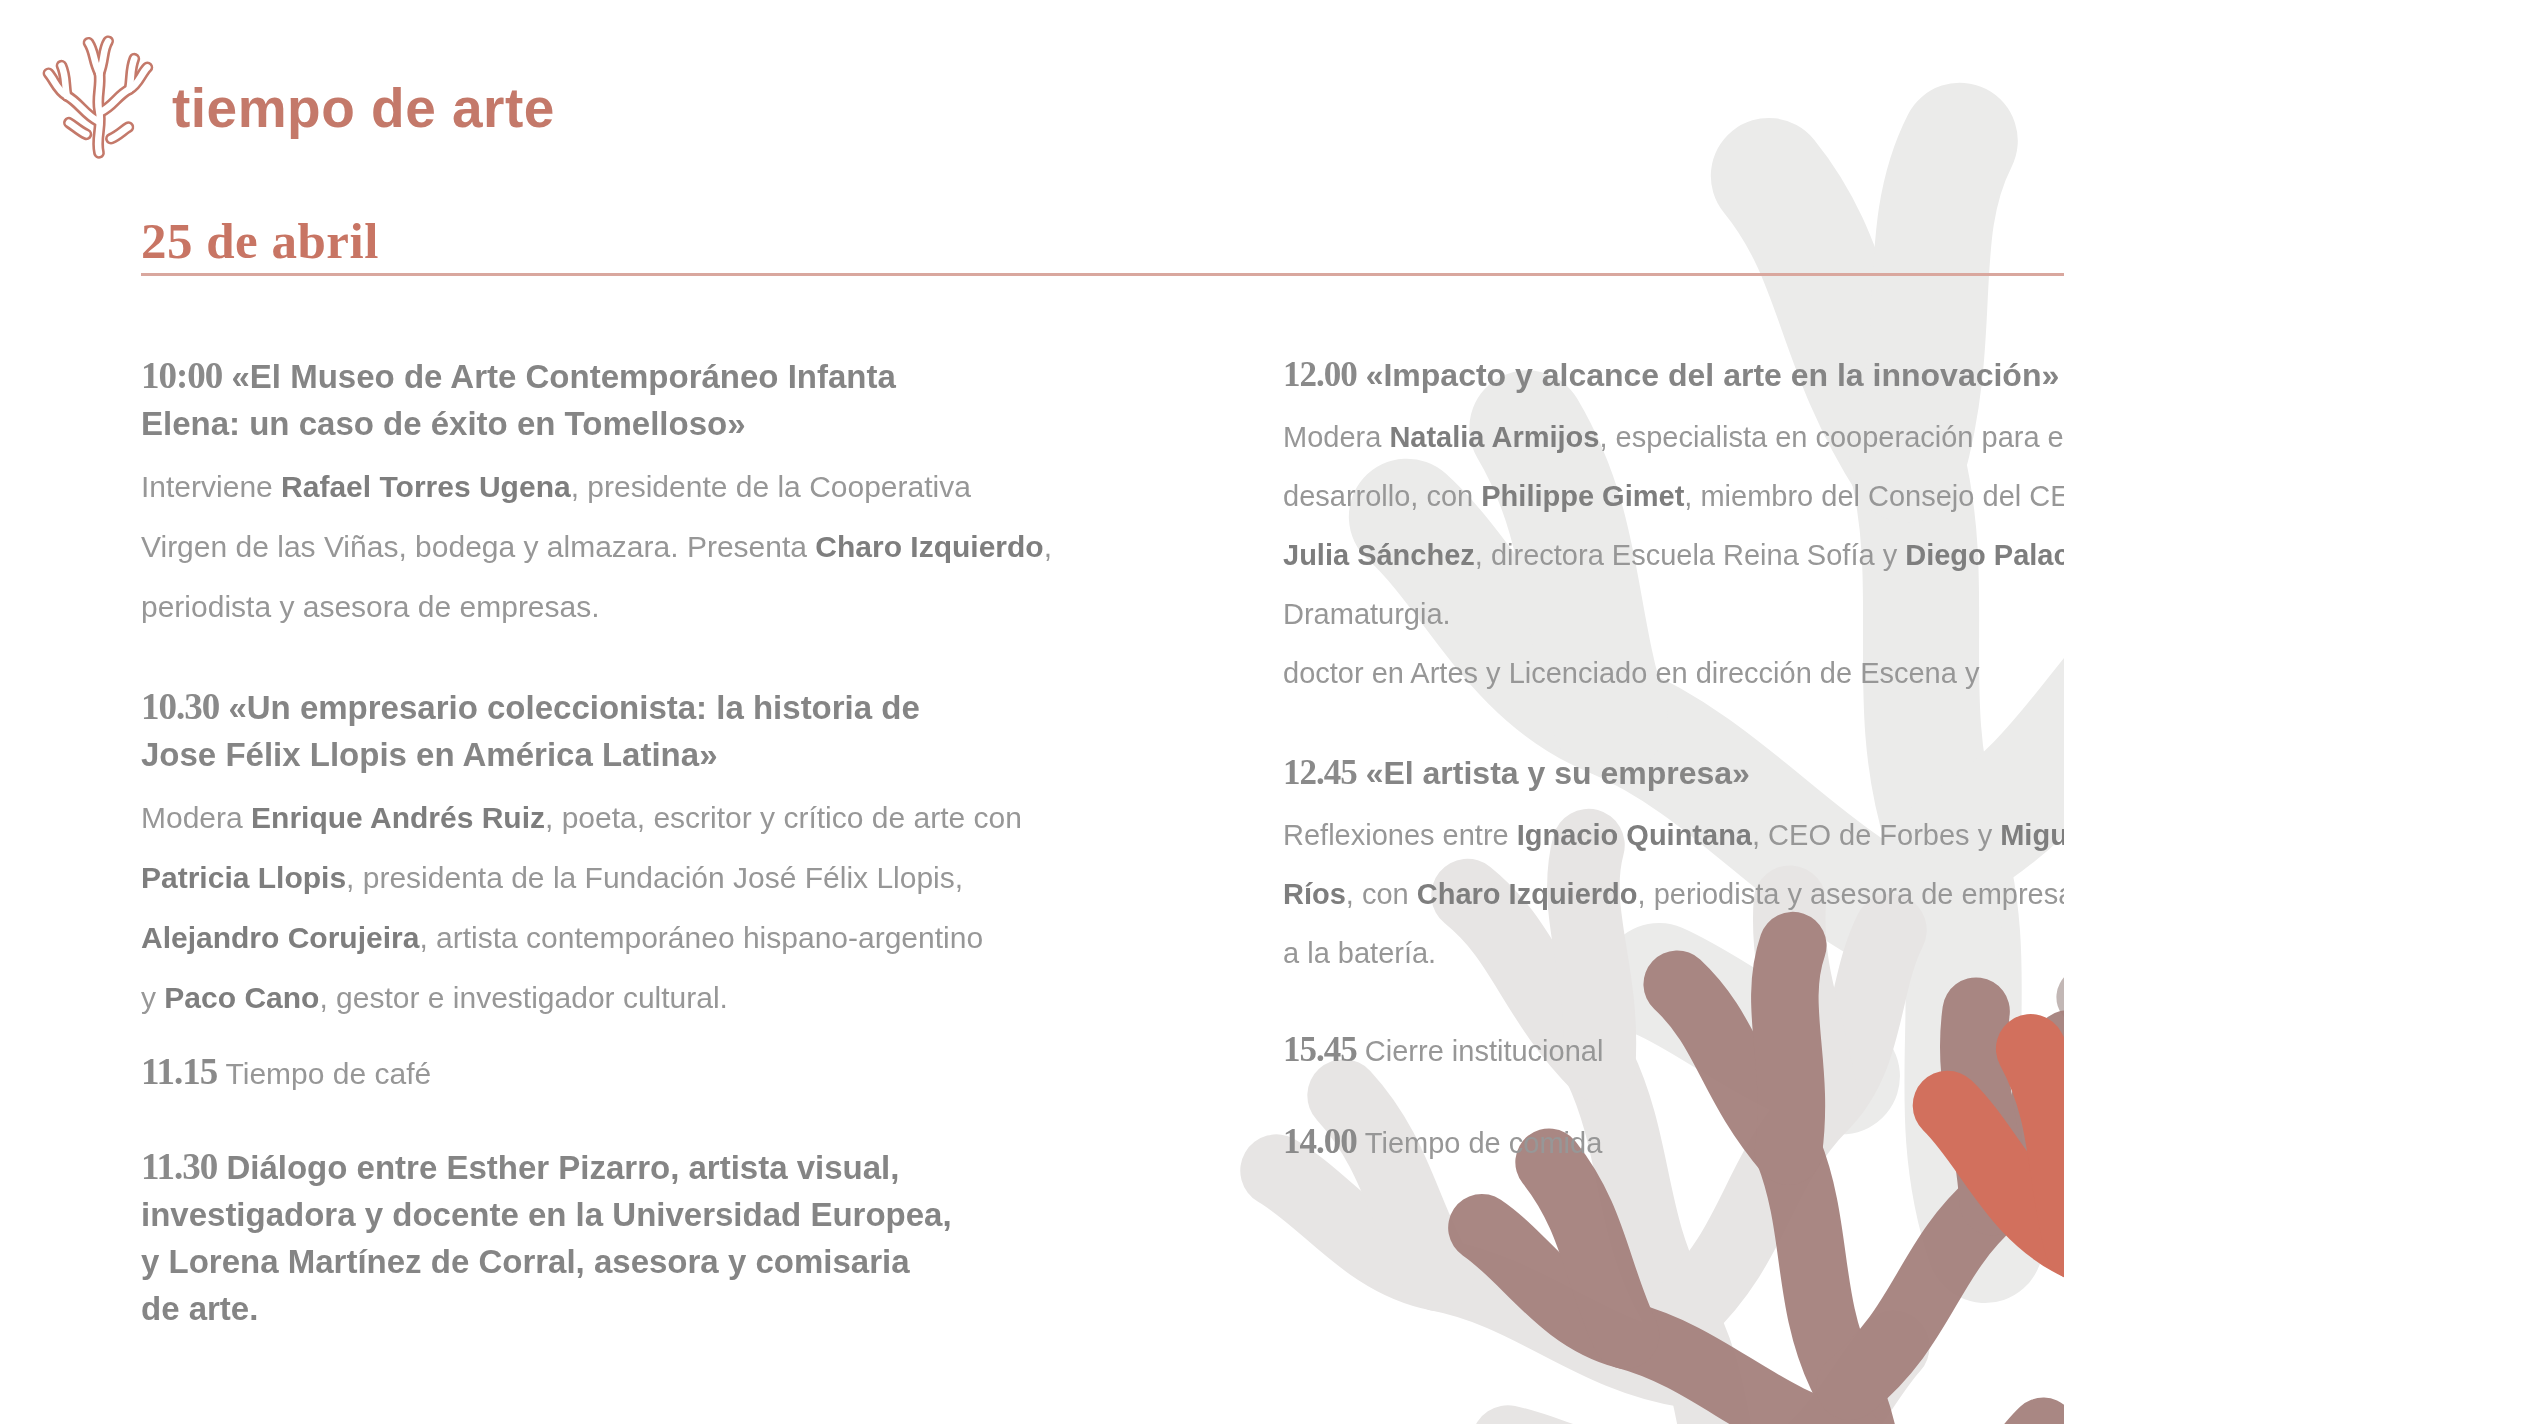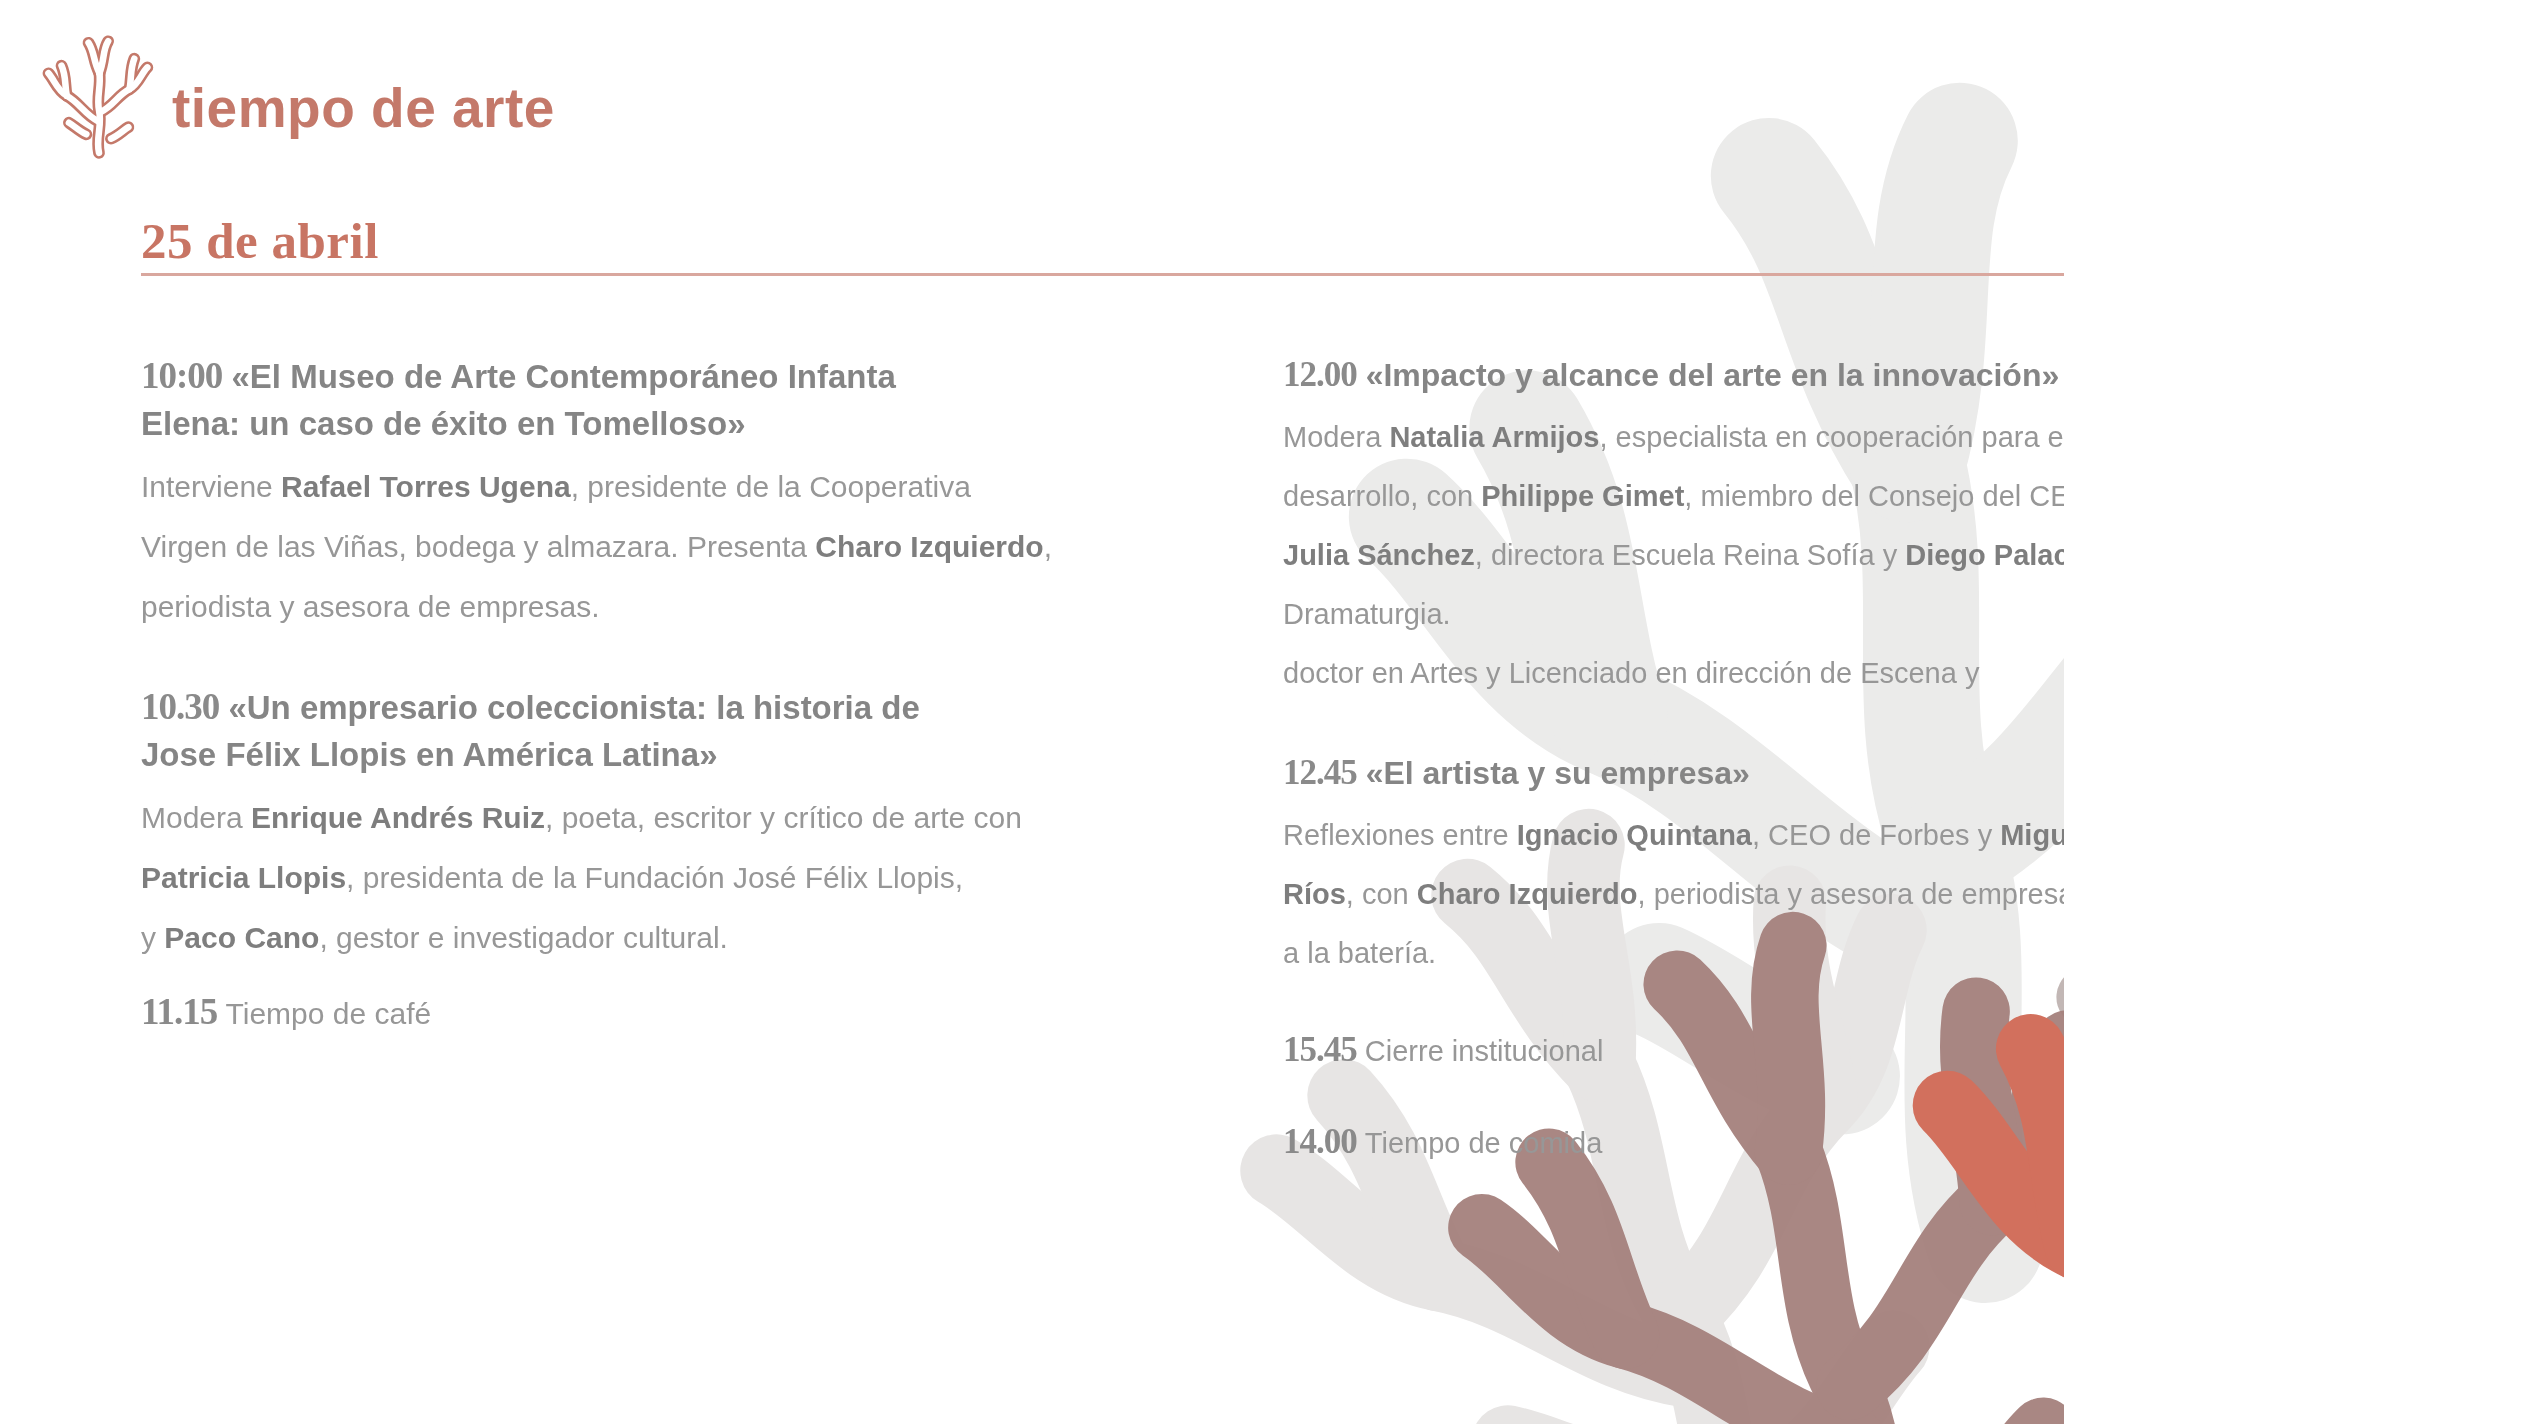--- a/index.html
+++ b/index.html
@@ -110,24 +110,31 @@
         <div class="line title-line">Elena: un caso de éxito en Tomelloso»</div>
         <div class="line body-line">Interviene <strong>Rafael Torres Ugena</strong>, presidente de la Cooperativa</div>
         <div class="line body-line">Virgen de las Viñas, bodega y almazara. Presenta <strong>Charo Izquierdo</strong>,</div>
         <div class="line body-line">periodista y asesora de empresas.</div>
       </div>
       <div class="entry">
         <div class="line title-line"><span class="time">10.30</span>&nbsp;«Un empresario coleccionista: la historia de</div>
         <div class="line title-line">Jose Félix Llopis en América Latina»</div>
         <div class="line body-line">Modera <strong>Enrique Andrés Ruiz</strong>, poeta, escritor y crítico de arte con</div>
         <div class="line body-line"><strong>Patricia Llopis</strong>, presidenta de la Fundación José Félix Llopis,</div>
+        <div class="line body-line"><strong>Alejandro Corujeira</strong>, artista contemporáneo hispano-argentino</div>
         <div class="line body-line">y <strong>Paco Cano</strong>, gestor e investigador cultural.</div>
       </div>
       <div class="entry">
         <div class="line body-line with-time"><span class="time">11.15</span>&nbsp;Tiempo de café</div>
+      </div>
+      <div class="entry">
+        <div class="line title-line"><span class="time">11.30</span>&nbsp;Diálogo entre Esther Pizarro, artista visual,</div>
+        <div class="line title-line">investigadora y docente en la Universidad Europea,</div>
+        <div class="line title-line">y Lorena Martínez de Corral, asesora y comisaria</div>
+        <div class="line title-line">de arte.</div>
       </div>
     </div>
   <div class="col col-right" id="col-right">
       <div class="entry">
         <div class="line title-line"><span class="time">12.00</span>&nbsp;«Impacto y alcance del arte en la innovación»</div>
         <div class="line body-line">Modera <strong>Natalia Armijos</strong>, especialista en cooperación para el</div>
         <div class="line body-line">desarrollo, con <strong>Philippe Gimet</strong>, miembro del Consejo del CEM,</div>
         <div class="line body-line"><strong>Julia Sánchez</strong>, directora Escuela Reina Sofía y <strong>Diego Palacio</strong>,</div>
         <div class="line body-line">Dramaturgia.</div>
         <div class="line body-line">doctor en Artes y Licenciado en dirección de Escena y</div>

